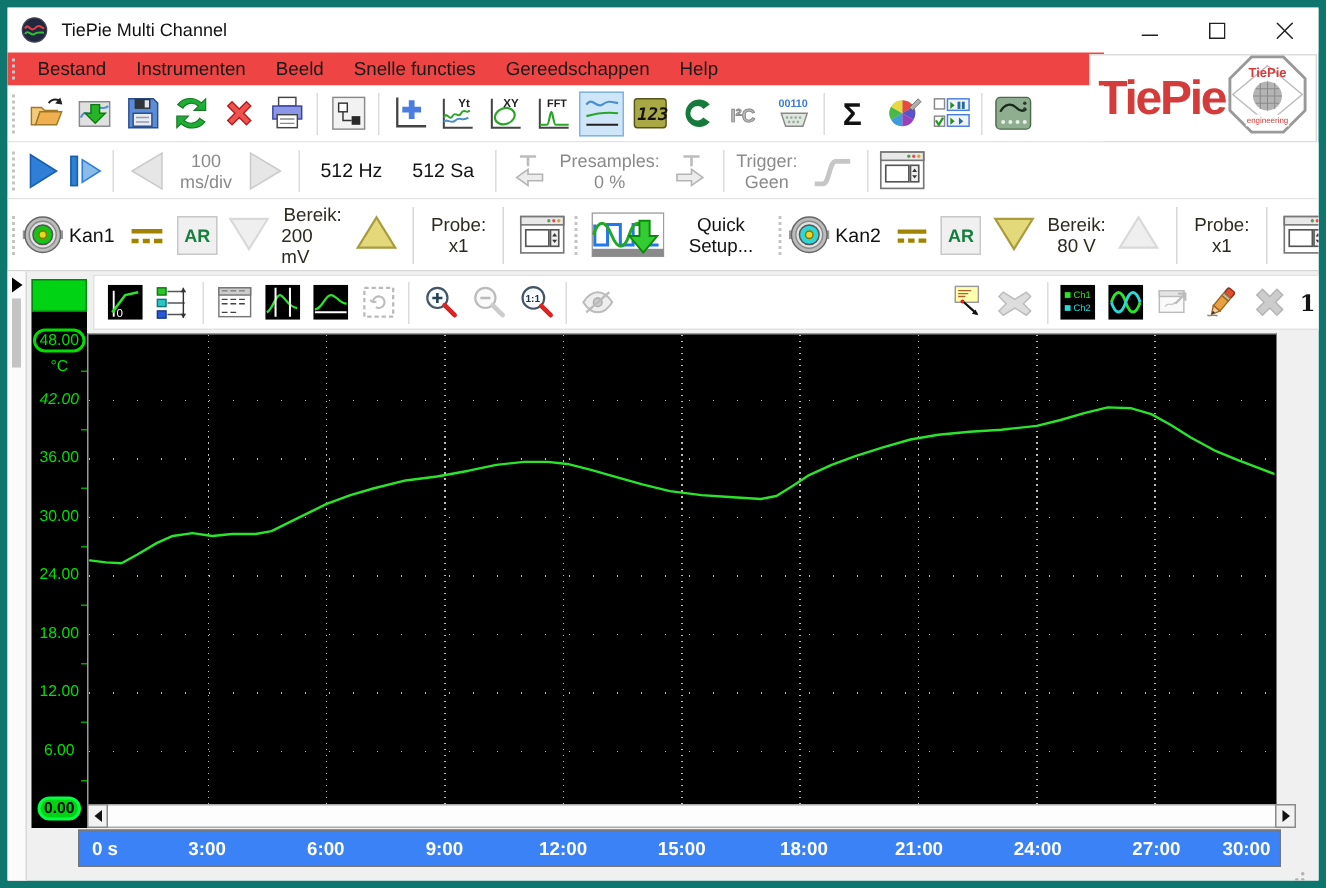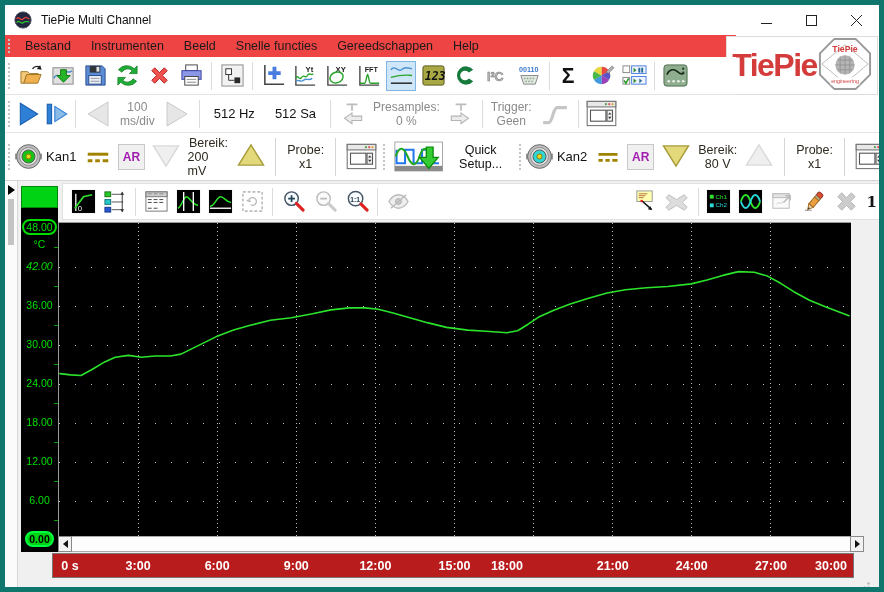--- a/index.html
+++ b/index.html
@@ -43,21 +43,21 @@
   .ctl { display:flex; align-items:center; justify-content:center; margin:0 2px; }
   .stack { display:flex; flex-direction:column; align-items:center; justify-content:center; font-size:12px; line-height:14px; margin:0 4px; }
   .stack.gray, .gray { color:#8a8a8a; }
   .stack.dark { color:#2e2a20; font-size:12.5px; }
   .rate { font-size:13px; color:#141414; margin:0 10px; }
 
   
   .ch-group { display:flex; align-items:center; }
   .bnc svg { width:27px; height:27px; display:block; }
   .ch-label { font-size:13px; color:#111; margin:0 6px 0 4px; }
-  .ar { width:27px; height:26px; background:#f0f0f0; border:1px solid #c8c8c8; color:#a21caf; font-weight:bold; font-size:12px; margin:0 4px; cursor:default; }
+  .ar { width:27px; height:26px; background:#f0f0f0; border:1px solid #c8c8c8; color:#15803d; font-weight:bold; font-size:12px; margin:0 4px; cursor:default; }
   .tri { width:32px; height:27px; margin:0 2px; }
   .tri svg { width:30px; height:25px; }
   .tri-on  svg path { fill:#e3d87a; stroke:#a89c3c; }
   .tri-off svg path { fill:#efefef; stroke:#d9d9d9; }
   .vsep { width:1px; height:38px; background:#d6d6d6; margin:0 7px; flex:0 0 auto; }
   .quick-setup { display:flex; align-items:center; gap:6px; margin:0 4px; font-size:12.5px; color:#111; }
   .quick-setup svg { width:62px; height:37px; }
 
   
   .graph-region { position:absolute; left:0; top:176px; width:884px; height:416px; background:#f0f0f0; }
@@ -80,21 +80,21 @@
 
   .plot-wrap { position:absolute; left:53px; top:41px; width:793px; height:314px; background:#000; border-top:1px solid #9a9a9a; border-left:1px solid #9a9a9a; }
   .plot-wrap svg { display:block; }
 
   .h-scroll { position:absolute; left:53px; top:355px; width:806px; height:16px; display:flex; }
   .hs-btn { width:14px; height:16px; background:#f2f2f2; border:1px solid #8a8a8a; display:flex; align-items:center; justify-content:center; }
   .hs-track { flex:1; background:#fdfdfd; border:1px solid #aaa; border-left:none; border-right:none; }
   .arr-l { width:0; height:0; border-right:5px solid #111; border-top:4px solid transparent; border-bottom:4px solid transparent; }
   .arr-r { width:0; height:0; border-left:5px solid #111; border-top:4px solid transparent; border-bottom:4px solid transparent; }
 
-  .x-axis { position:absolute; left:47px; top:372px; width:802px; height:25px; background:#b91c1c; border:1px solid #777; }
+  .x-axis { position:absolute; left:47px; top:372px; width:802px; height:25px; background:#3b82f6; border:1px solid #777; }
   .x-tick { position:absolute; top:50%; transform:translate(-50%,-50%); color:#fff; font-weight:bold; font-size:12.5px; white-space:nowrap; }
   .resize-grip { position:absolute; right:18px; top:399px; }
 </style>
 </head>
 <body>
 
 <div class="window">
 
   <div class="titlebar">
     <span class="app-icon">
@@ -716,21 +716,21 @@
         </span>
     </div>
 
     <div class="x-axis" id="x-axis">
         <span class="x-tick" style="left: 17px;">0 s</span>
         <span class="x-tick" style="left: 85.1px;">3:00</span>
         <span class="x-tick" style="left: 164.2px;">6:00</span>
         <span class="x-tick" style="left: 243.3px;">9:00</span>
         <span class="x-tick" style="left: 322.4px;">12:00</span>
         <span class="x-tick" style="left: 401.5px;">15:00</span>
-        <span class="x-tick" style="left: 454px;">18:00</span>
+        <span class="x-tick" style="left: 483px;">18:00</span>
         <span class="x-tick" style="left: 559.7px;">21:00</span>
         <span class="x-tick" style="left: 638.8px;">24:00</span>
         <span class="x-tick" style="left: 717.9px;">27:00</span>
         <span class="x-tick" style="left: 778px;">30:00</span>
       </div>
 
     <span class="resize-grip">
       <svg width="13" height="13">
           <g fill="#b4b4b4">
             <circle cx="10.5" cy="2.5" r="1.2"></circle>

